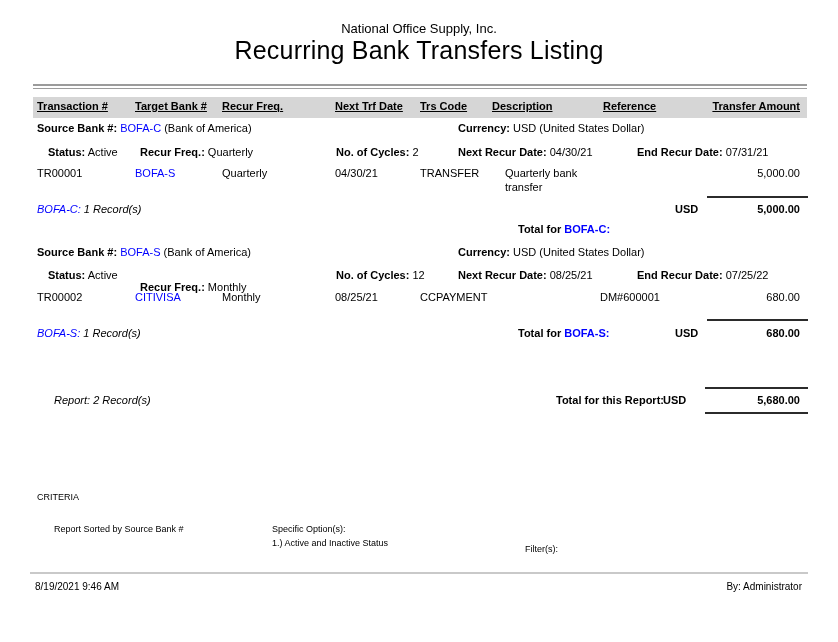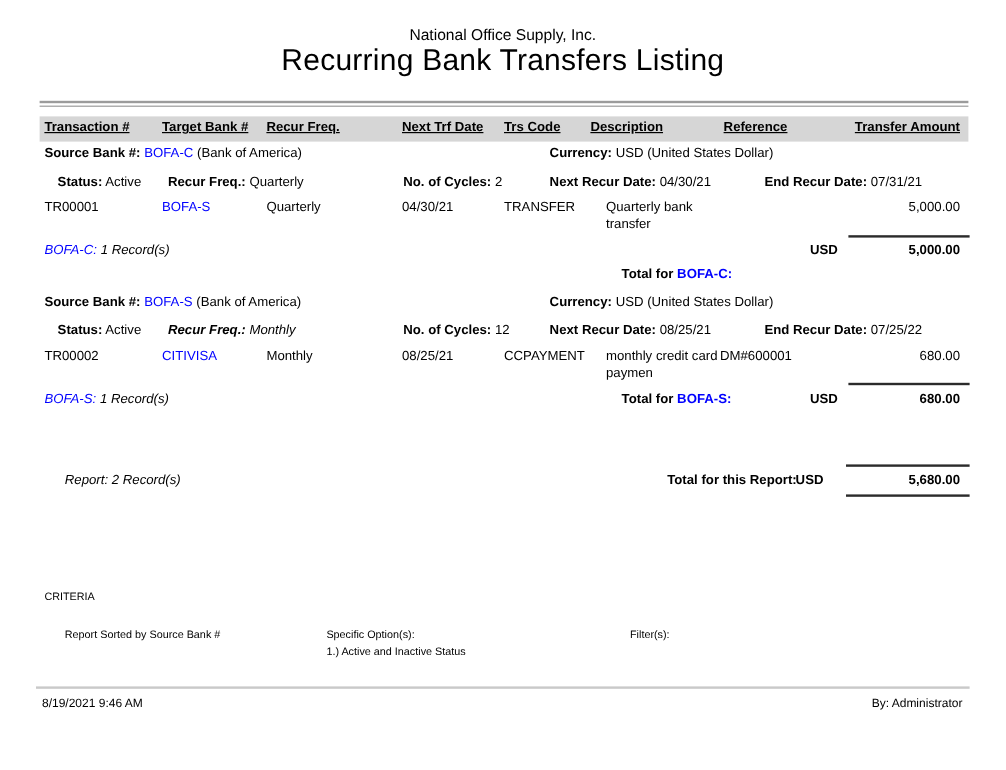--- a/index.html
+++ b/index.html
@@ -105,21 +105,21 @@
   </div>
   <div class="t" style="left:458px;top:245px;">
     <span class="b">Currency:</span>
     <span>USD (United States Dollar)</span>
   </div>
 
   <div class="t" style="left:48px;top:268px;">
     <span class="b">Status:</span>
     <span>Active</span>
   </div>
-  <div class="t" style="left:140px;top:268px;font-style:italic;">
+  <div class="t" style="left:140px;top:280px;">
     <span class="b">Recur Freq.:</span>
     <span>Monthly</span>
   </div>
   <div class="t" style="left:336px;top:268px;">
     <span class="b">No. of Cycles:</span>
     <span>12</span>
   </div>
   <div class="t" style="left:458px;top:268px;">
     <span class="b">Next Recur Date:</span>
     <span>08/25/21</span>
@@ -127,21 +127,20 @@
   <div class="t" style="left:637px;top:268px;">
     <span class="b">End Recur Date:</span>
     <span>07/25/22</span>
   </div>
 
   <div class="t" style="left:37px;top:290px;">TR00002</div>
   <div class="t blue" style="left:135px;top:290px;">CITIVISA</div>
   <div class="t" style="left:222px;top:290px;">Monthly</div>
   <div class="t" style="left:335px;top:290px;">08/25/21</div>
   <div class="t" style="left:420px;top:290px;">CCPAYMENT</div>
-  <div class="t desc" style="left:505px;top:290px;">monthly credit card paymen</div>
   <div class="t" style="left:600px;top:290px;">DM#600001</div>
   <div class="t amtcol" style="top:290px;">680.00</div>
 
   <div class="overline" style="left:707px;top:319px;width:101px;"></div>
   <div class="t i" style="left:37px;top:326px;">
     <span class="blue">BOFA-S:</span>
     <span>1 Record(s)</span>
   </div>
   <div class="t b" style="left:518px;top:326px;">
     <span>Total for</span>
@@ -154,19 +153,19 @@
   <div class="t i" style="left:37px;top:393px;margin-left:17px;">Report: 2 Record(s)</div>
   <div class="t b" style="left:528px;top:393px;margin-left:28px;">Total for this Report:</div>
   <div class="t b" style="left:663px;top:393px;">USD</div>
   <div class="t b amtcol" style="top:393px;">5,680.00</div>
   <div class="overline" style="left:705px;top:412px;width:103px;"></div>
 
   <div class="t small" style="left:37px;top:491px;">CRITERIA</div>
   <div class="t small" style="left:38px;top:523px;padding-left:16px;">Report Sorted by Source Bank #</div>
   <div class="t small" style="left:272px;top:523px;">Specific Option(s):</div>
   <div class="t small" style="left:272px;top:537px;">1.) Active and Inactive Status</div>
-  <div class="t small" style="left:525px;top:523px;">Filter(s):</div>
+  <div class="t small" style="left:525px;top:543px;">Filter(s):</div>
 
   <div class="footer-rule"></div>
   <div class="t foot" style="left:35px;top:580px;">8/19/2021 9:46 AM</div>
   <div class="t foot" style="right:36px;top:580px;">By: Administrator</div>
 
 </div>
 
 </body></html>

